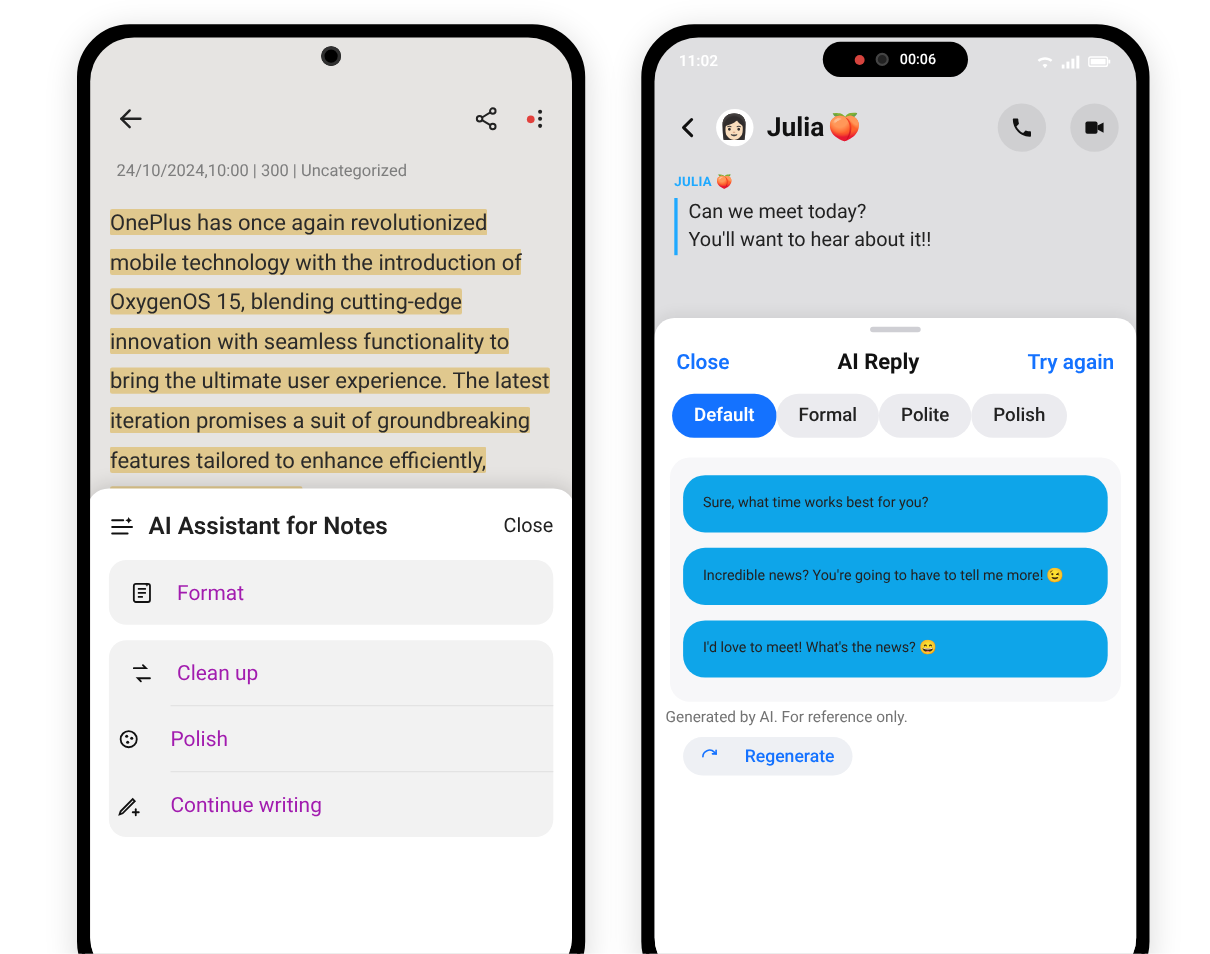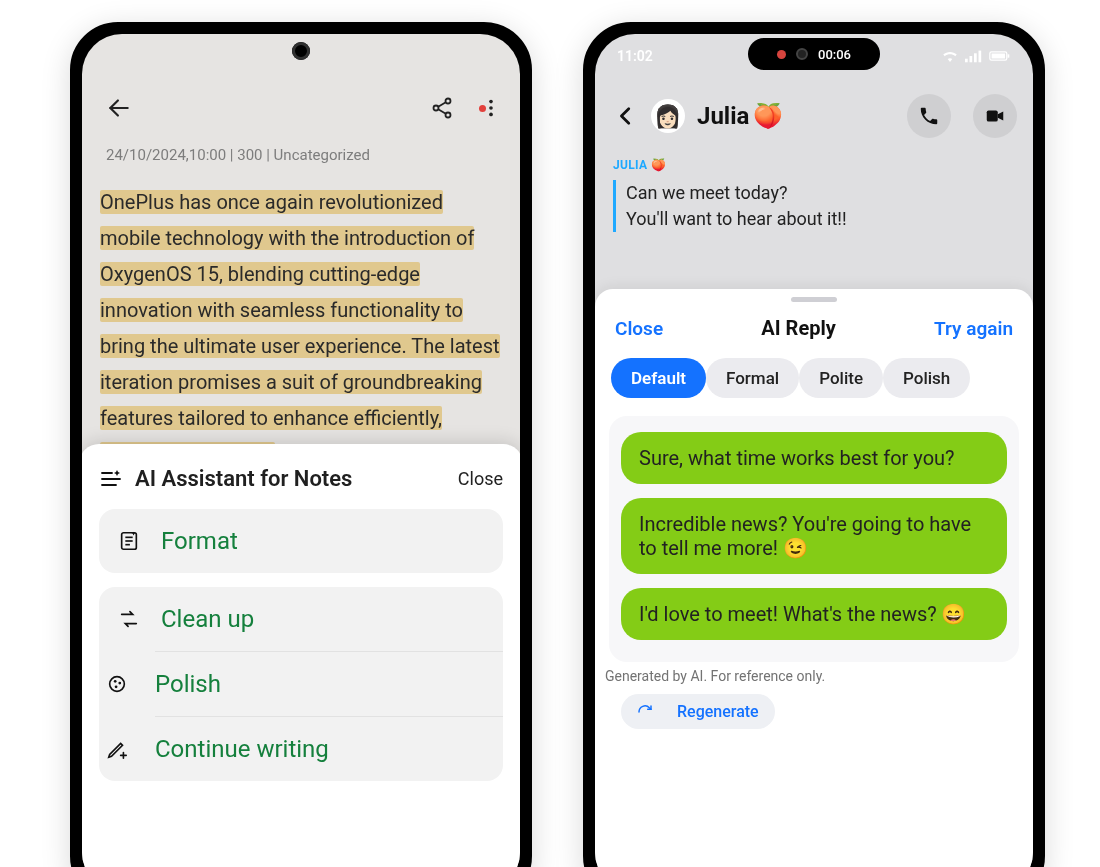--- a/index.html
+++ b/index.html
@@ -117,21 +117,21 @@
   .sheet-ai .close { font-size:18px; color:#222; }
 
   .opt-card {
     background:#f2f2f2;
     border-radius:16px;
     margin-bottom:14px;
   }
   .opt-item {
     display:flex; align-items:center; gap:20px;
     padding:18px 18px;
-    font-size:24px; color:#15803d;
+    font-size:19px; color:#a21caf;
   }
   .opt-item + .opt-item { border-top:1px solid #e2e2e2; margin-left:56px; padding-left:0; }
   .opt-item + .opt-item .ico-slot { margin-left:-56px; width:36px; }
   .ico-slot { width:24px; display:flex; justify-content:center; }
 
   
   .scr-right {
     background:#dfdfe1;
   }
   .status-right {
@@ -187,22 +187,22 @@
     background:#ebebef; color:#222; font-size:17px; font-weight:500;
     border-radius:20px; padding:10px 20px; white-space:nowrap;
   }
   .chip.active { background:#1472ff; color:#fff; font-weight:600; }
 
   .sugg-panel {
     margin: 4px 14px 0 14px; padding: 16px 12px 8px 12px;
     background:#f7f7f9; border-radius:18px;
   }
   .sugg {
-    background:#84cc16; color:#222; border-radius:20px;
-    padding:14px 18px; font-size:20px; line-height:24px;
+    background:#0ea5e9; color:#222; border-radius:20px;
+    padding:14px 18px; font-size:13px; line-height:24px;
     margin-bottom:14px;
   }
 
   .ref {
     margin: 6px 26px 0 10px;
     color:#737373; font-size:14px;
   }
   .regen {
     margin: 10px 0 0 26px;
     display:inline-flex; align-items:center; gap:24px;

